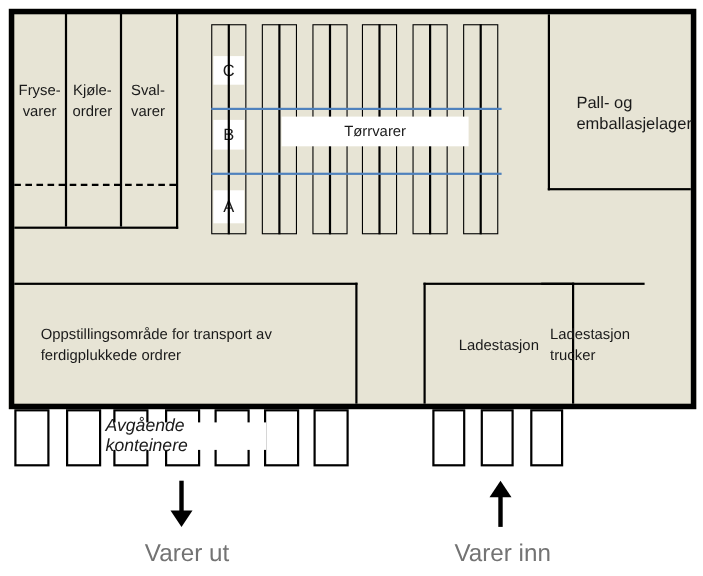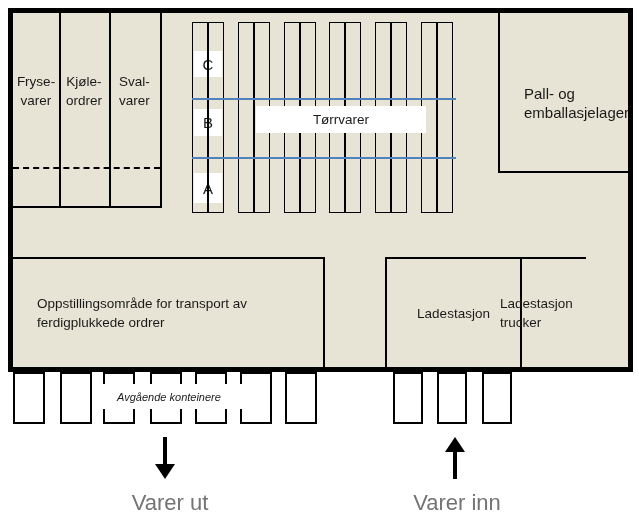--- a/index.html
+++ b/index.html
@@ -52,21 +52,21 @@
   
   .ladestasjon { position: absolute; left: 492px; top: 257px; width: 94px; height: 110px;
                  border-top: 2px solid #000; display: flex; align-items: center; padding-left: 8px; z-index: 1; }
   .ladestasjon .zl { font-size: 13.5px; line-height: 19px; white-space: pre-line; }
 
   
   .cont { position: absolute; top: 372px; width: 32px; height: 52px; background: #fff; border: 2px solid #000; z-index: 1; }
   .cont-in { width: 30px; }
 
   
-  .docklabel { position: absolute; background: #fff; z-index: 2; font-style: italic; font-size: 11px;
+  .docklabel { position: absolute; background: #fff; z-index: 2; font-style: italic; font-size: 16px;
                display: flex; align-items: center; justify-content: center; }
   .docklabel.out { left: 96px; top: 384px; width: 146px; height: 25px; }
   .docklabel.in  { left: 381px; top: 386px; width: 166px; height: 22px; }
 
   
   .arrow-stem { position: absolute; width: 4px; height: 29px; background: #000; }
   .arrow-head { position: absolute; width: 0; height: 0; border-left: 10px solid transparent; border-right: 10px solid transparent; }
   .head-down { border-top: 15px solid #000; }
   .head-up   { border-bottom: 15px solid #000; }
 

